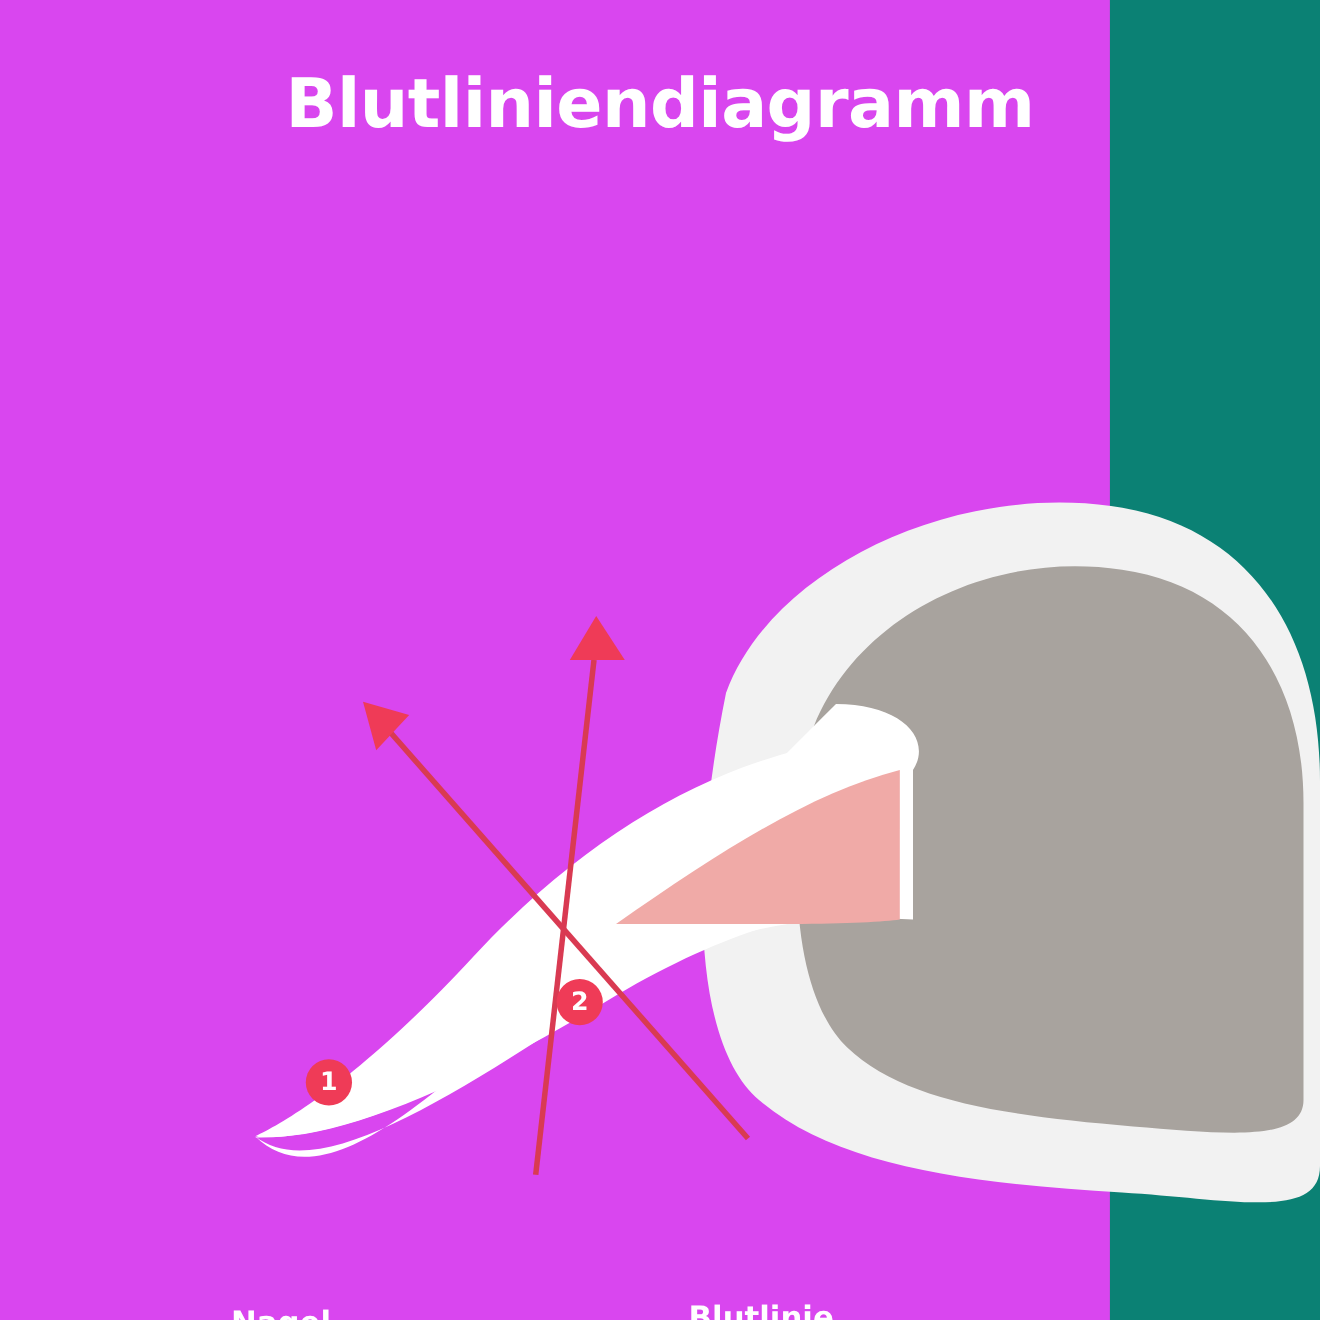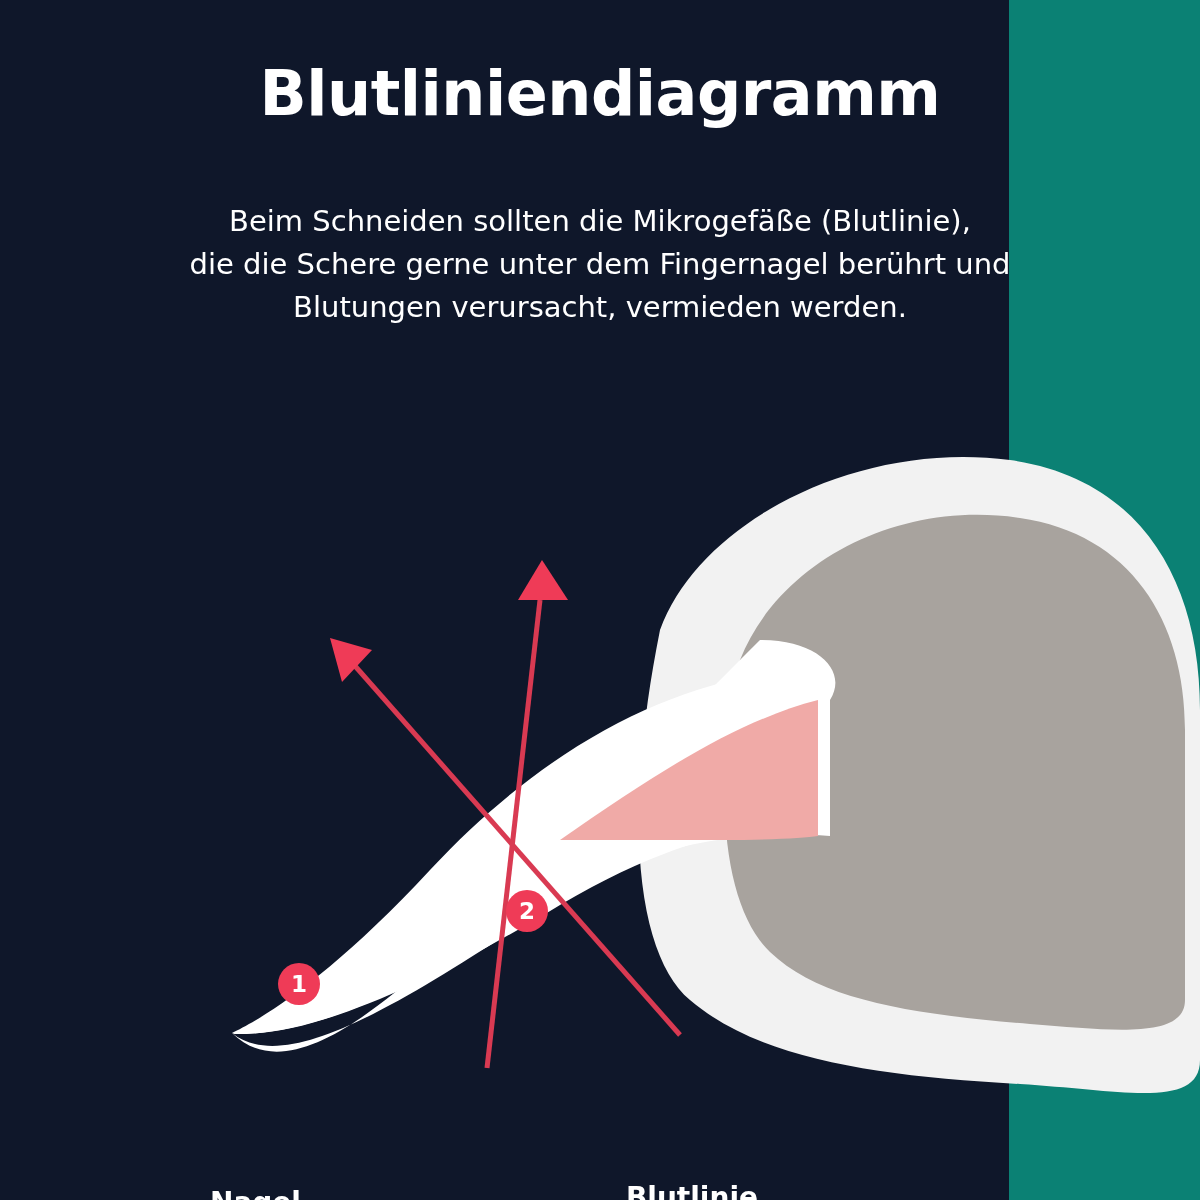--- a/index.html
+++ b/index.html
@@ -10,21 +10,21 @@
     width: 1200px;
     height: 1200px;
     background: #0b8174;
     font-family: "DejaVu Sans", sans-serif;
     overflow: hidden;
   }
   .page {
     position: relative;
     width: 1009px;
     height: 1200px;
-    background: #0f172a;
+    background: #d946ef;
   }
   .title {
     position: absolute;
     top: 60px;
     left: 0;
     width: 1200px;
     text-align: center;
     color: #ffffff;
     font-size: 62px;
     font-weight: bold;
@@ -83,25 +83,20 @@
   .badge-1 { left: 278px; top: 563px; }
   .badge-2 { left: 506px; top: 490px; }
 </style>
 </head>
 <body>
 
 <div class="page">
 
   <div class="title">Blutliniendiagramm</div>
 
-  <div class="subtitle">
-    <div>Beim Schneiden sollten die Mikrogefäße (Blutlinie),</div>
-    <div>die die Schere gerne unter dem Fingernagel berührt und</div>
-    <div>Blutungen verursacht, vermieden werden.</div>
-  </div>
 
   <div class="diagram">
     <svg width="1200" height="800" viewBox="0 0 1200 800" xmlns="http://www.w3.org/2000/svg">
 
       <path fill="#f2f2f2" d="M 660 230
                C 700 120, 860 40, 1010 60
                C 1140 78, 1200 180, 1200 310
                L 1200 660
                C 1200 710, 1120 690, 1020 684
                C 880 676, 760 660, 690 600

